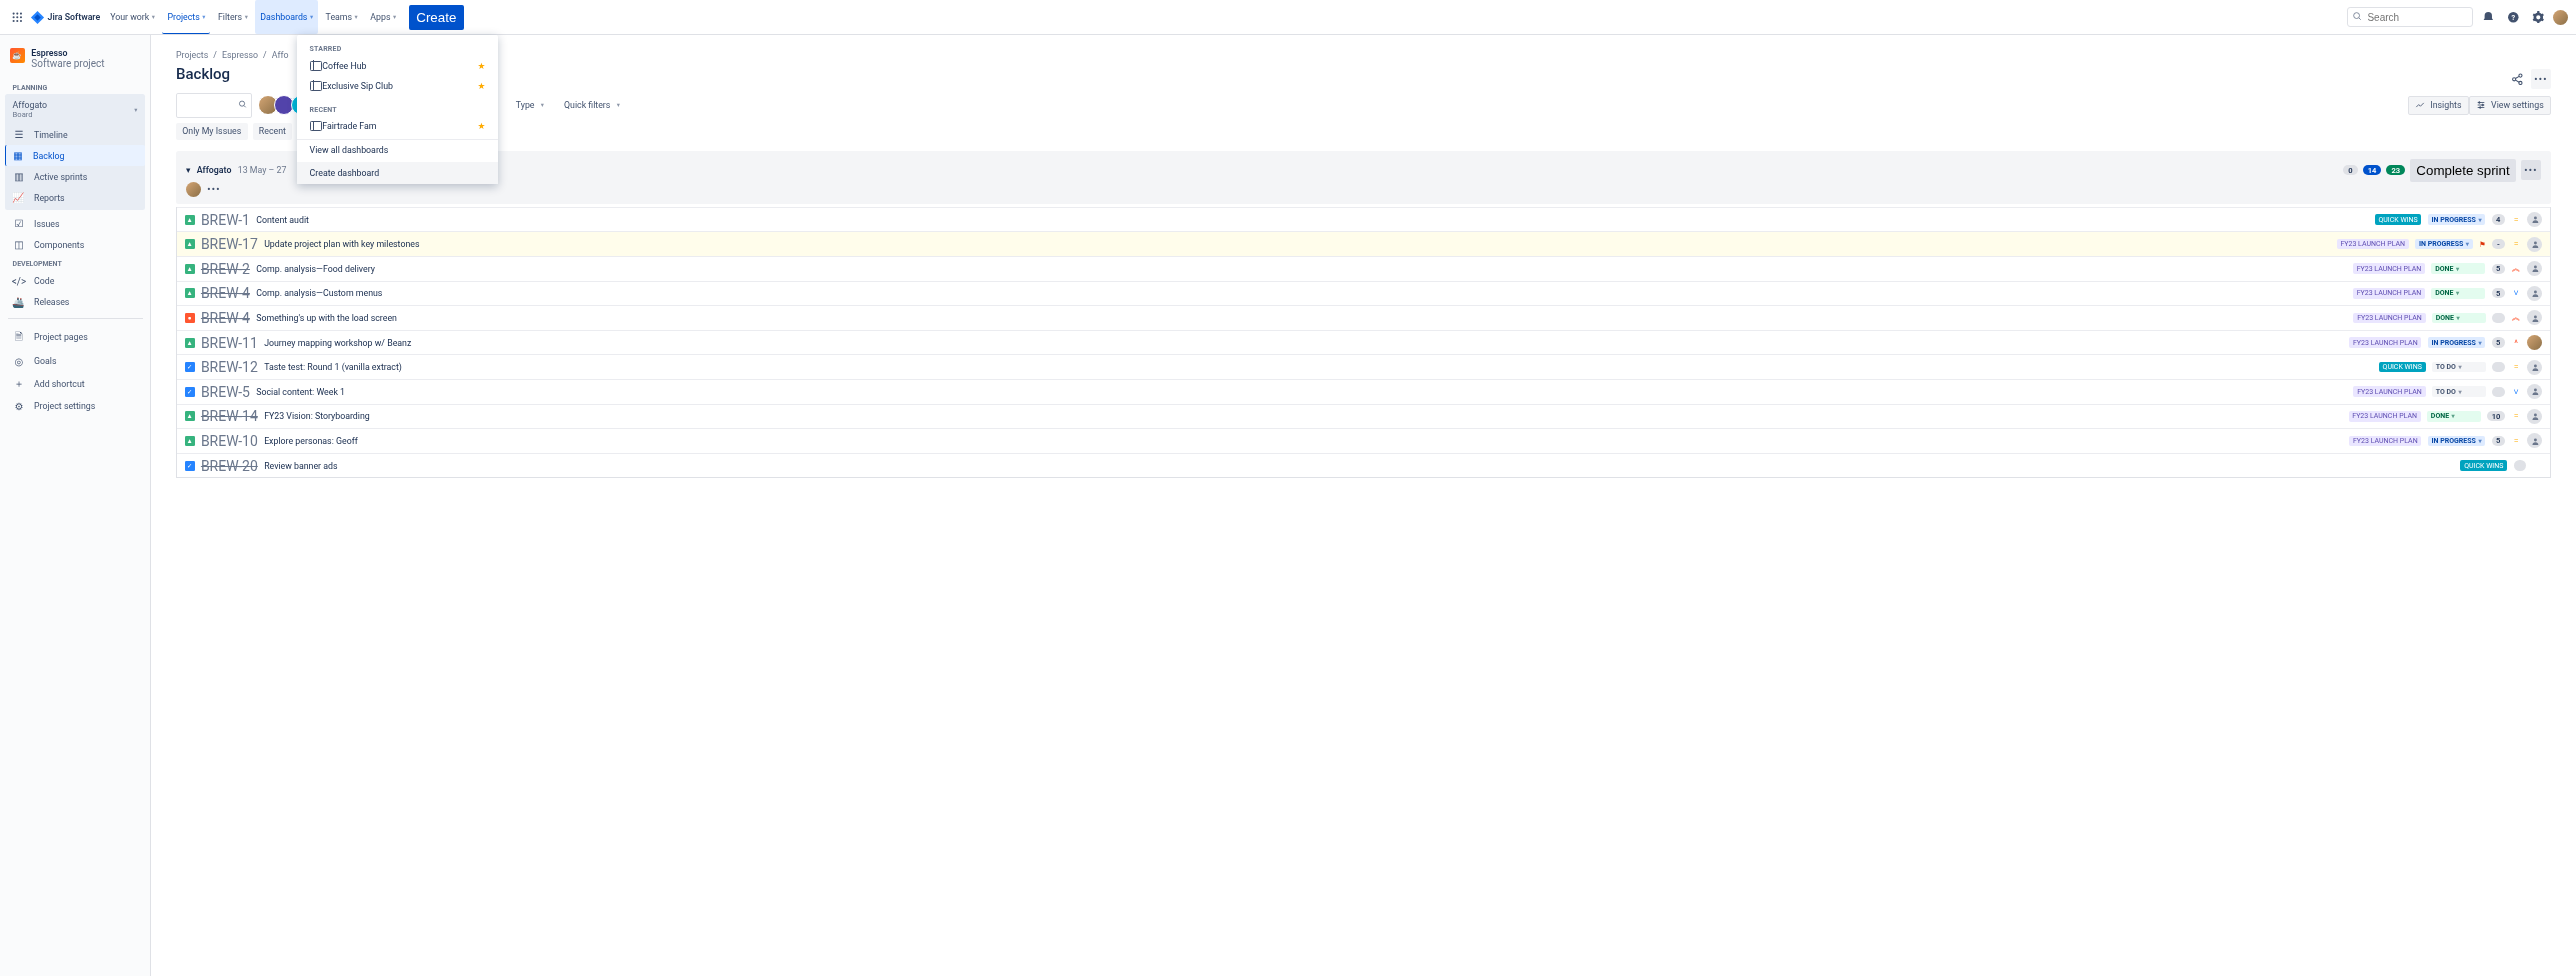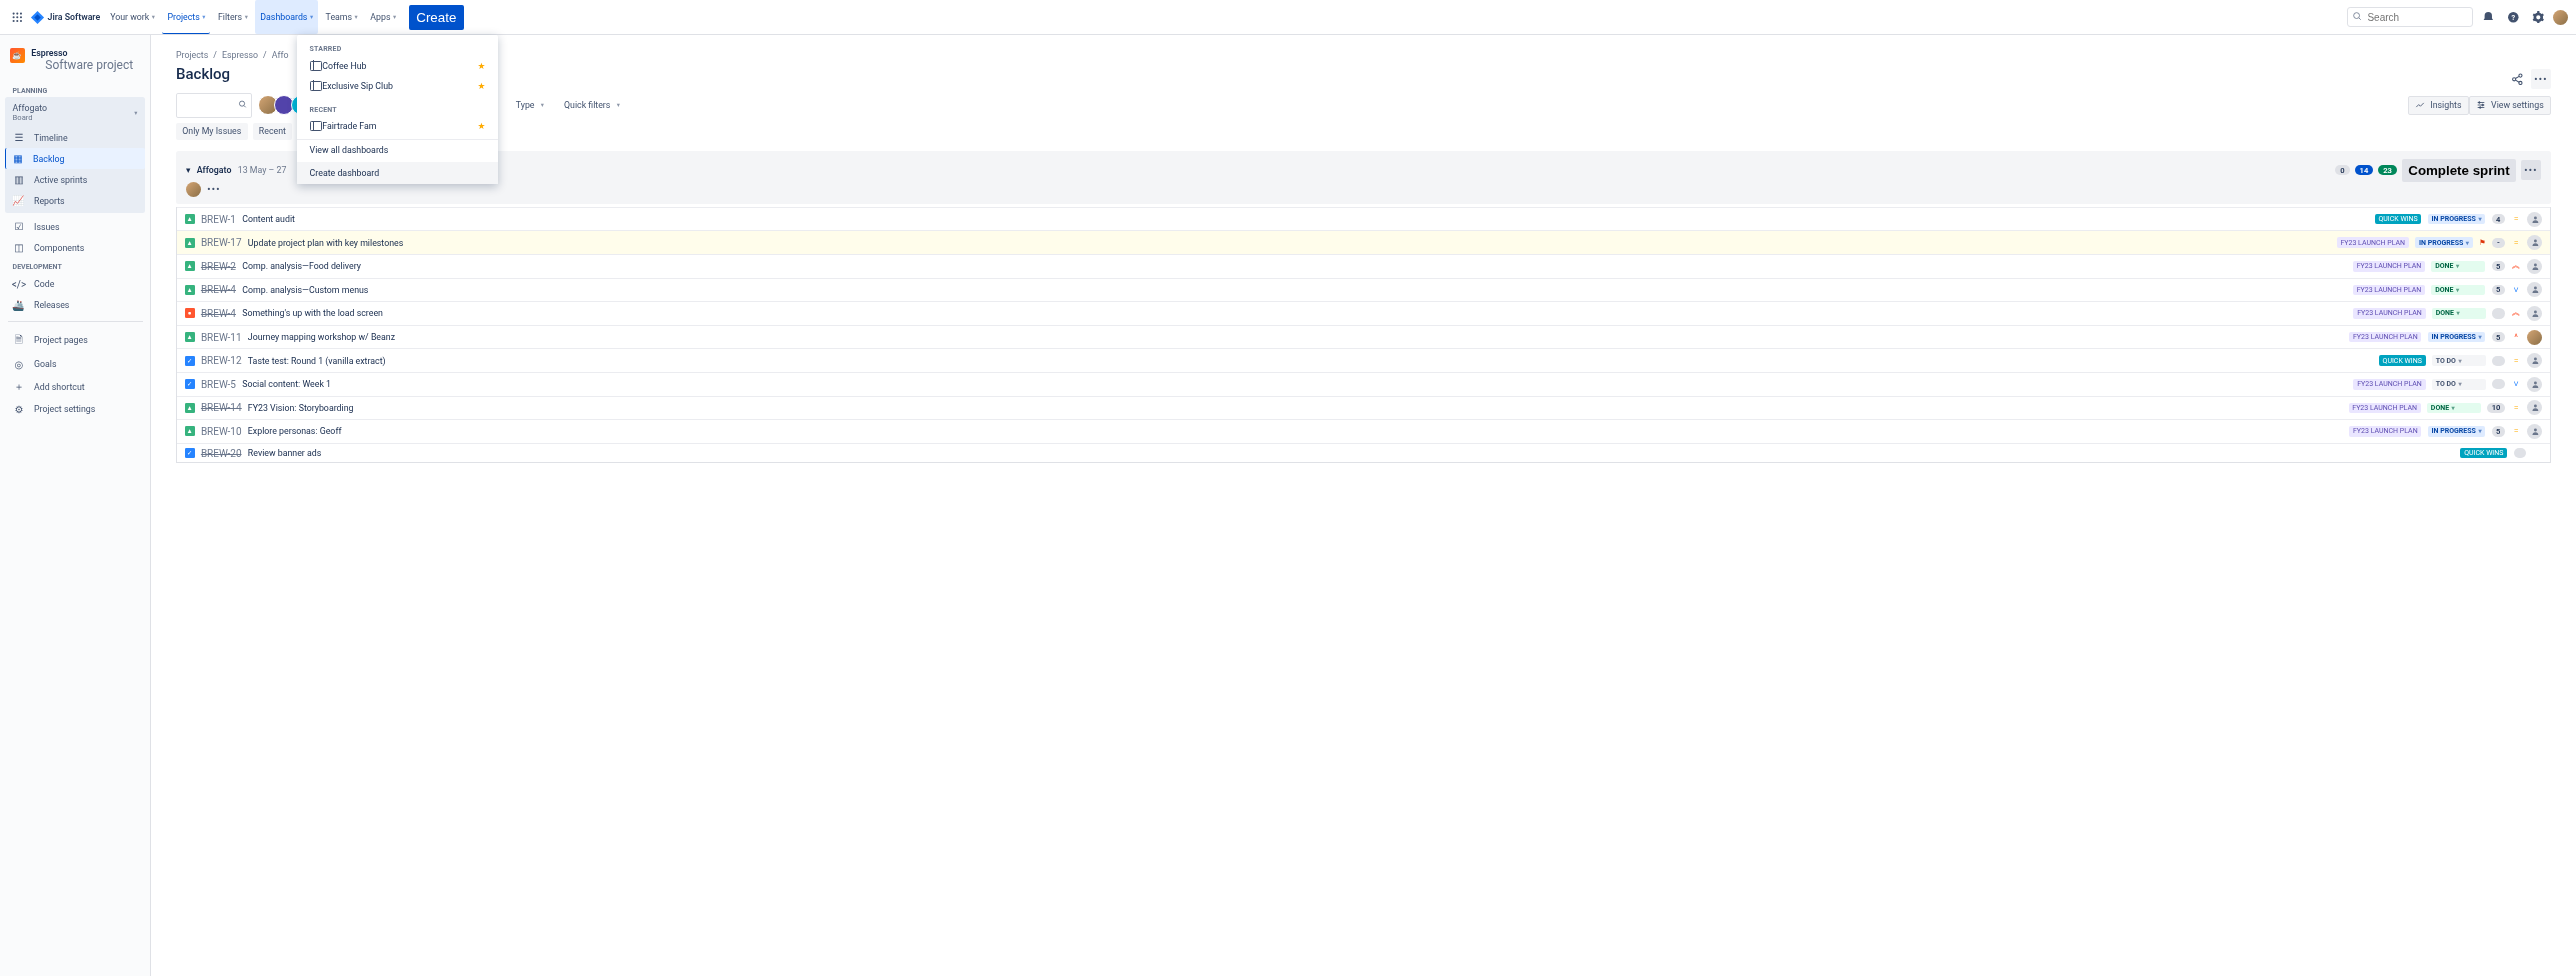--- a/index.html
+++ b/index.html
@@ -35,21 +35,21 @@
 .dd-sep { height: 0.6px; background: #EBECF0; margin: 2.5px 0 0; }
 .dd-action { padding: 6.3px 12.6px; color: #172B4D; cursor: pointer; }
 .dd-action.hover { background: #F4F5F7; }
 
 
 .layout { display: flex; height: calc(100vh - 35px); }
 .sidebar { width: 151px; background: #FAFBFC; border-right: 0.6px solid #DFE1E6; padding: 12.6px 5px 5px; display: flex; flex-direction: column; }
 .proj-header { display: flex; gap: 6.3px; padding: 0 5px 10px; }
 .proj-icon { width: 15px; height: 15px; background: linear-gradient(135deg,#FF5630,#FF8B00); border-radius: 1.9px; display:flex;align-items:center;justify-content:center;color:#fff;font-size:7.6px;}
 .proj-name { font-weight: 600; font-size: 8.8px; }
-.proj-sub { font-size: 12px; color: #6B778C; margin-left: 14px; }
+.proj-sub { font-size: 10px; color: #6B778C; }
 .sb-section { font-size: 7px; font-weight: 700; color: #6B778C; padding: 5px 7.6px 2.5px; }
 .sb-item { display: flex; align-items: center; gap: 8.8px; padding: 5px 7.6px; border-radius: 1.9px; cursor: pointer; color: #42526E; }
 .sb-item.sel { background: #E9F2FF; color: #0052CC; border-left: 1.9px solid #0052CC; padding-left: 5.7px; }
 .sb-item.expandable { justify-content: space-between; }
 .sb-item .sb-icon { width: 12.6px; display:flex; justify-content:center; font-size: 10px; }
 .sb-sub { font-size: 7.6px; color: #6B778C; padding-left: 0; }
 .sb-group { background: #E8EDF4; border-radius: 2.5px; margin-bottom: 3.8px; padding: 1.3px 0; }
 .sb-divider { height: 0.6px; background: #DFE1E6; margin: 5px 2.5px; }
 
 
@@ -83,36 +83,36 @@
 
 .sprint { background:#F4F5F7; border-radius:2.5px; padding: 7.6px 10px; margin-bottom: 2.5px; }
 .sprint-head { display:flex; align-items:center; gap:6.3px; }
 .sprint-title { font-weight:600; }
 .sprint-dates { color:#6B778C; }
 .sprint-right { margin-left:auto; display:flex; align-items:center; gap:5px; }
 .pill { border-radius:6.3px; padding: 0.6px 5px; font-size:7.6px; font-weight:600; color:#fff; }
 .pill.grey { background:#DFE1E6; color:#172B4D; }
 .pill.blue { background:#0052CC; }
 .pill.green { background:#00875A; }
-.sprint-btn { background:#E0E2E8; border:none; padding:3.8px 6.3px; border-radius:1.9px; font-weight:700; cursor:pointer; }
+.sprint-btn { background:#E0E2E8; border:none; padding:3.8px 6.3px; border-radius:1.9px; font-weight:400; cursor:pointer; }
 .sprint-meat { background:#E0E2E8; width:20px;height:20px;border-radius:1.9px;display:flex;align-items:center;justify-content:center;cursor:pointer; }
 .sprint-desc { color:#6B778C; font-size: 8.2px; margin: 3.8px 0 5px 15px; }
 .sprint-foot { display:flex; align-items:center; gap:6.3px; margin-left: 0; }
 .sm-av { width:15px;height:15px;border-radius:50%;background:linear-gradient(135deg,#d4a574,#8b6f47);}
 .dots { letter-spacing:1.3px; color:#42526E; font-weight:700; cursor:pointer;}
 
 
 .rows { border:0.6px solid #DFE1E6; border-top:none; }
 .row { display:flex; align-items:center; padding: 3.8px 7.6px; border-top:0.6px solid #EBECF0; gap: 6.3px; background:#fff;}
 .row.hl { background:#FFFDEB; }
 .itype { width:10px;height:10px; border-radius:1.3px; display:flex;align-items:center;justify-content:center; color:#fff; font-size:6.3px; flex-shrink:0;}
 .itype.story { background:#36B37E; }
 .itype.bug { background:#FF5630; }
 .itype.task { background:#2684FF; }
-.ikey { color:#6B778C; font-size:10px; }
+.ikey { color:#6B778C; font-size:14px; }
 .ikey.done { text-decoration: line-through; }
 .isummary { flex: 0 0 auto; }
 .spacer { flex:1; }
 .epic { font-size:7px; font-weight:400; padding:1.3px 3.8px; border-radius:1.9px; }
 .epic.teal { background:#00A3BF; color:#fff; }
 .epic.purple { background:#EAE6FF; color:#5E4DB2; }
 .status { font-size:7px; font-weight:700; padding:1.3px 3.8px; border-radius:1.9px; display:inline-flex; align-items:center; gap:2.5px; min-width: 54px; justify-content:flex-start;}
 .status.inprog { background:#DEEBFF; color:#0747A6; }
 .status.done { background:#E3FCEF; color:#006644; }
 .status.todo { background:#F4F5F7; color:#42526E; }

